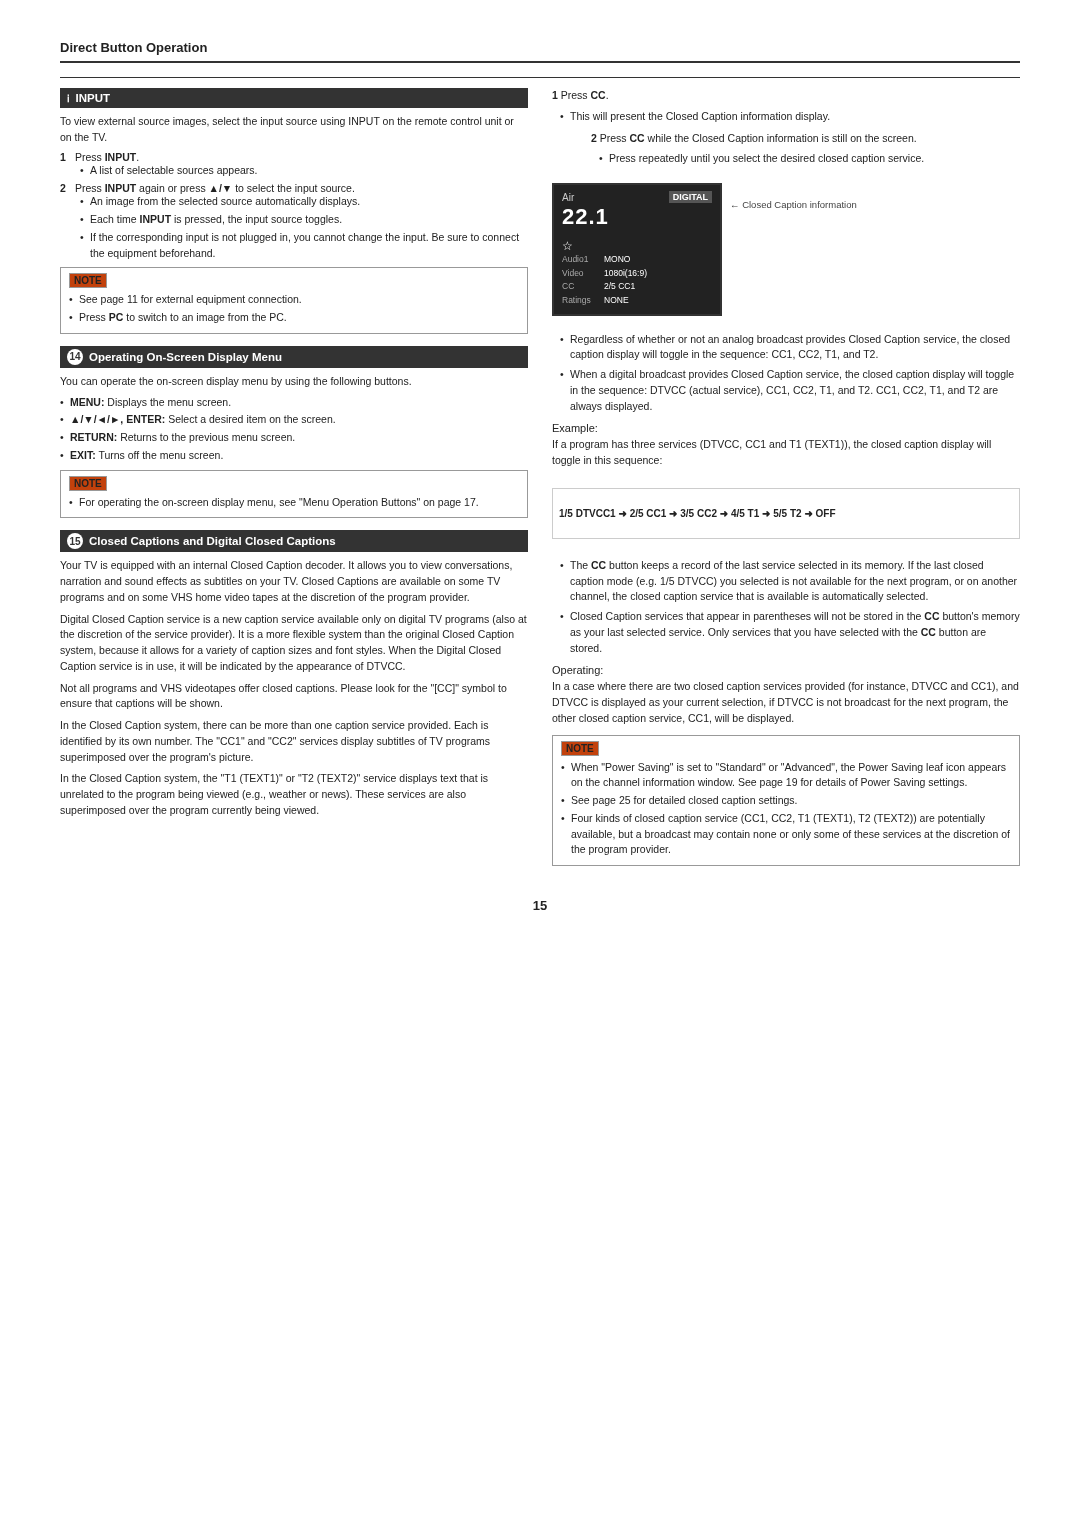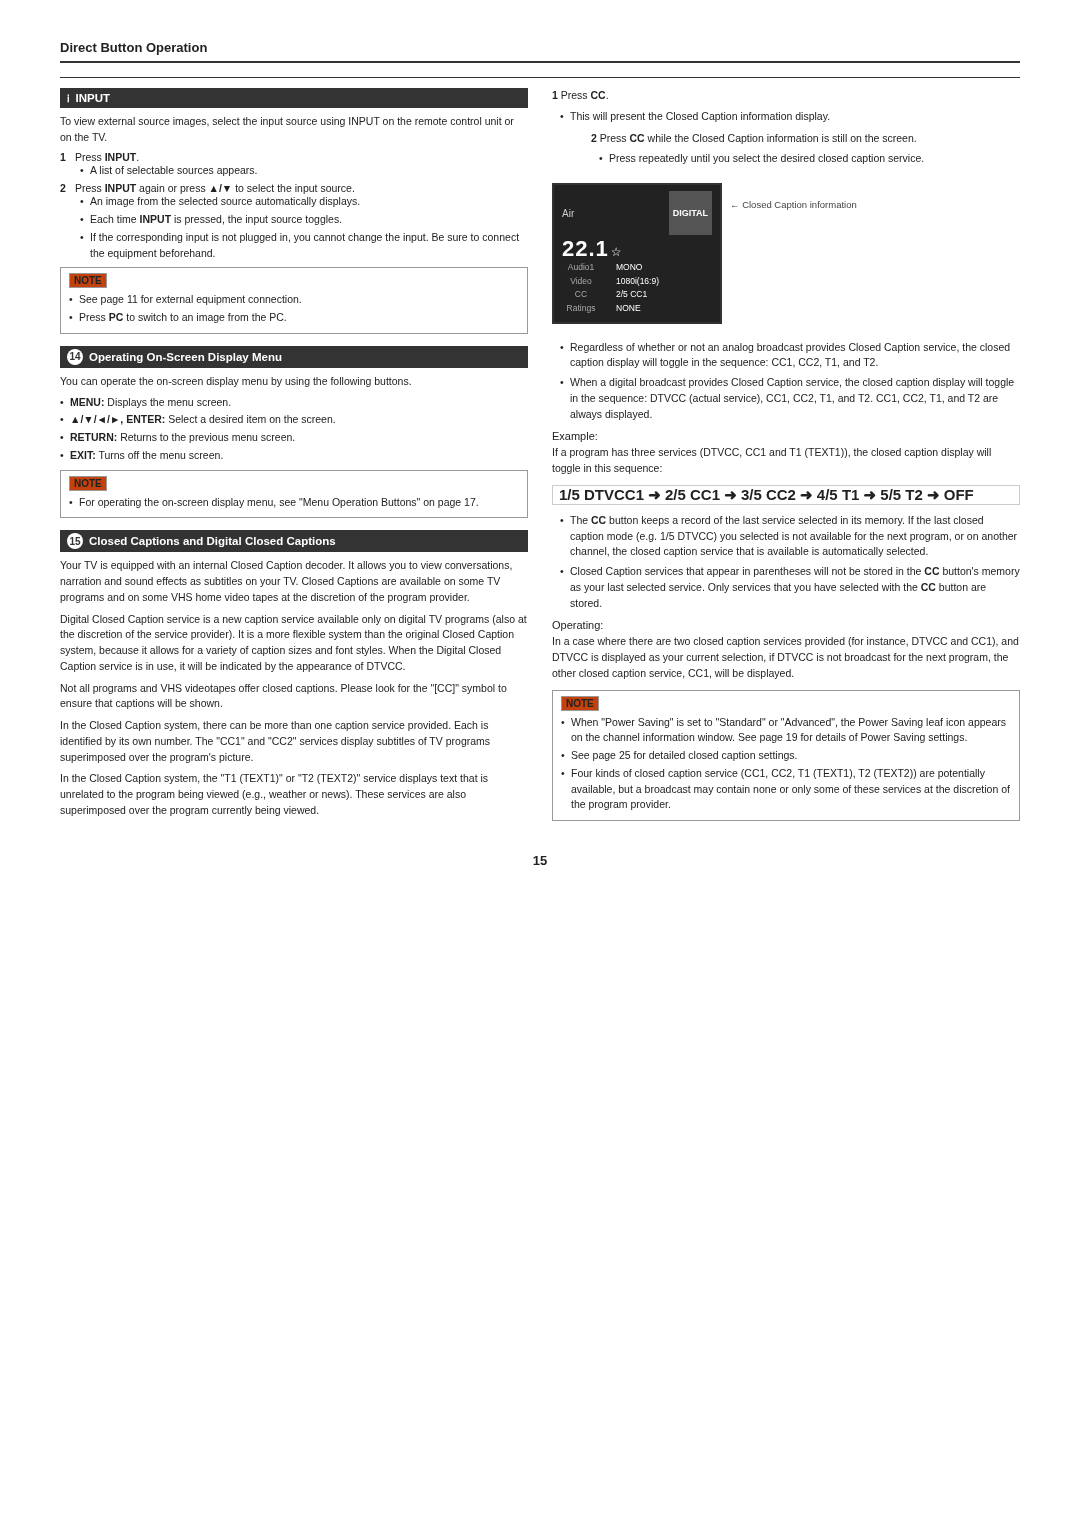--- a/index.html
+++ b/index.html
@@ -119,39 +119,38 @@
       letter-spacing: 1px;
       line-height: 1.1;
     }
     .tv-display .channel-suffix {
       font-size: 12px;
     }
     .tv-display .digital-badge {
       background: #555;
       color: #fff;
       font-size: 9px;
-      padding: 17px 4px;
+      padding: 1px 4px;
       font-weight: bold;
     }
     .tv-display .info-grid {
       font-size: 8.5px;
       line-height: 1.6;
     }
     .tv-display .info-row {
       display: flex;
-      gap: 16px;
+      gap: 4px;
     }
     .tv-display .info-key { color: #aaa; min-width: 38px; }
     .tv-display .info-val { color: #fff; }
     .cc-label-line {
       display: flex;
       align-items: flex-start;
       gap: 8px;
       margin: 4px 0 8px 0;
-      text-align: center;
     }
 
     .page-num {
       text-align: center;
       margin-top: 20px;
       font-size: 13px;
       font-weight: bold;
     }
 
     .divider-line {
@@ -264,21 +263,21 @@
           <li>Press repeatedly until you select the desired closed caption service.</li>
         </ul>
       </div>
 
       <div class="cc-label-line">
         <div class="tv-display">
           <div class="top-bar">
             <span style="font-size:10px; color:#ccc;">Air</span>
             <span class="digital-badge">DIGITAL</span>
           </div>
-          <div style="display:flex; align-items:baseline; gap:2px;">
+          <div style="display:flex; align-items:baseline; gap:10px;flex-direction:column;">
             <span class="channel-num">22.1</span>
             <span class="channel-suffix">☆</span>
           </div>
           <div class="info-grid">
             <div class="info-row">
               <span class="info-key">Audio1</span>
               <span class="info-val">MONO</span>
             </div>
             <div class="info-row">
               <span class="info-key">Video</span>
@@ -301,21 +300,21 @@
       </div>
 
       <ul class="bullet-list">
         <li>Regardless of whether or not an analog broadcast provides Closed Caption service, the closed caption display will toggle in the sequence: CC1, CC2, T1, and T2.</li>
         <li style="margin-top:4px;">When a digital broadcast provides Closed Caption service, the closed caption display will toggle in the sequence: DTVCC (actual service), CC1, CC2, T1, and T2. CC1, CC2, T1, and T2 are always displayed.</li>
       </ul>
 
       <div style="margin-top:8px;">
         <div class="example-label">Example:</div>
         <p>If a program has three services (DTVCC, CC1 and T1 (TEXT1)), the closed caption display will toggle in this sequence:</p>
-        <div style="border:1px solid #ccc; padding:0 6px; margin:8px 0; font-size:15px; font-weight:bold;">
+        <div style="border:1px solid #ccc; padding:19px 6px; margin:19px 0; font-size:10px; font-weight:bold;">
           <span>1/5 DTVCC1</span>
           <span> ➜ </span>
           <span>2/5 CC1</span>
           <span> ➜ </span>
           <span>3/5 CC2</span>
           <span> ➜ </span>
           <span>4/5 T1</span>
           <span> ➜ </span>
           <span>5/5 T2</span>
           <span> ➜ </span>

